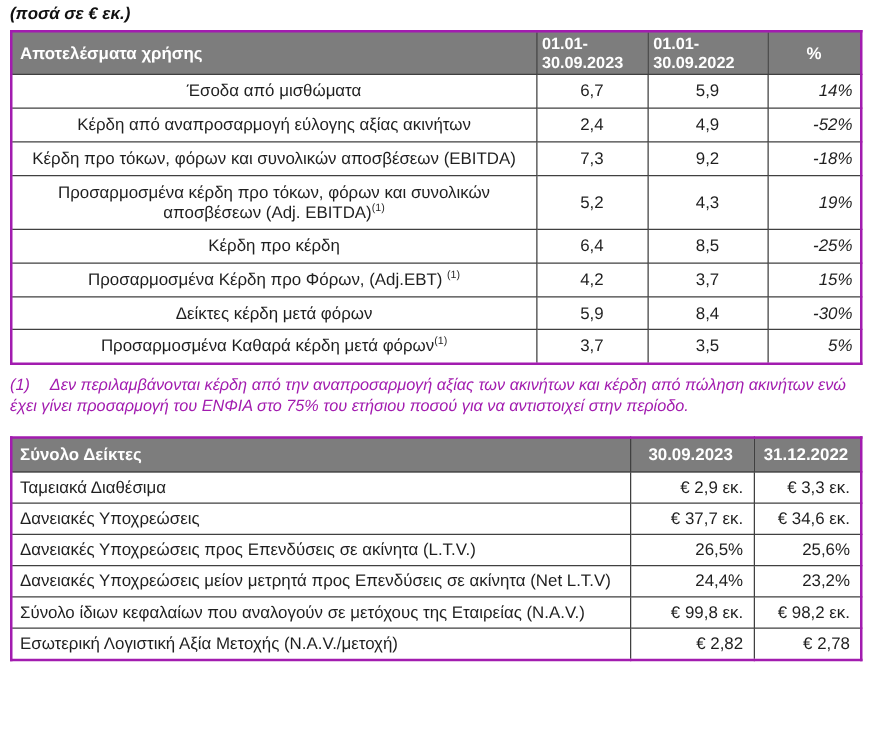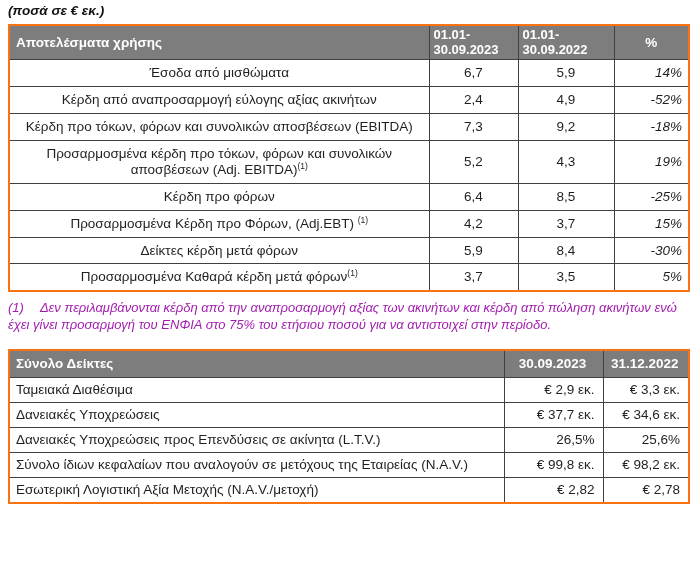--- a/index.html
+++ b/index.html
@@ -18,21 +18,21 @@
     font-weight: bold;
     font-style: italic;
     margin: 1px 0 6px 0;
     color: #111;
   }
 
   table {
     border-collapse: collapse;
     width: 680px;
     table-layout: fixed;
-    border: 2px solid #f97316;
+    border: 2px solid #a21caf;
   }
   th, td {
     border: 1px solid #404040;
     font-size: 13.5px;
     line-height: 1.18;
     vertical-align: middle;
   }
   thead th {
     background: #7d7d7d;
     color: #ffffff;
@@ -113,21 +113,21 @@
         <td class="val">9,2</td>
         <td class="pct">-18%</td>
       </tr>
       <tr>
         <td class="lbl"><span>Προσαρμοσμένα κέρδη προ τόκων, φόρων και συνολικών αποσβέσεων (Adj. EBITDA)</span><sup>(1)</sup></td>
         <td class="val">5,2</td>
         <td class="val">4,3</td>
         <td class="pct">19%</td>
       </tr>
       <tr>
-        <td class="lbl"><span>Κέρδη προ φόρων</span><sup></sup></td>
+        <td class="lbl"><span>Κέρδη προ κέρδη</span><sup></sup></td>
         <td class="val">6,4</td>
         <td class="val">8,5</td>
         <td class="pct">-25%</td>
       </tr>
       <tr>
         <td class="lbl"><span>Προσαρμοσμένα Κέρδη προ Φόρων, (Adj.EBT) </span><sup>(1)</sup></td>
         <td class="val">4,2</td>
         <td class="val">3,7</td>
         <td class="pct">15%</td>
       </tr>
@@ -171,20 +171,25 @@
         <td class="lbl">Δανειακές Υποχρεώσεις</td>
         <td class="val">€ 37,7 εκ.</td>
         <td class="val">€ 34,6 εκ.</td>
       </tr>
       <tr>
         <td class="lbl">Δανειακές Υποχρεώσεις προς Επενδύσεις σε ακίνητα (L.T.V.)</td>
         <td class="val">26,5%</td>
         <td class="val">25,6%</td>
       </tr>
       <tr>
+        <td class="lbl">Δανειακές Υποχρεώσεις μείον μετρητά προς Επενδύσεις σε ακίνητα (Net L.T.V)</td>
+        <td class="val">24,4%</td>
+        <td class="val">23,2%</td>
+      </tr>
+      <tr>
         <td class="lbl">Σύνολο ίδιων κεφαλαίων που αναλογούν σε μετόχους της Εταιρείας (N.A.V.)</td>
         <td class="val">€ 99,8 εκ.</td>
         <td class="val">€ 98,2 εκ.</td>
       </tr>
       <tr>
         <td class="lbl">Εσωτερική Λογιστική Αξία Μετοχής (N.A.V./μετοχή)</td>
         <td class="val">€ 2,82</td>
         <td class="val">€ 2,78</td>
       </tr>
     </tbody>

